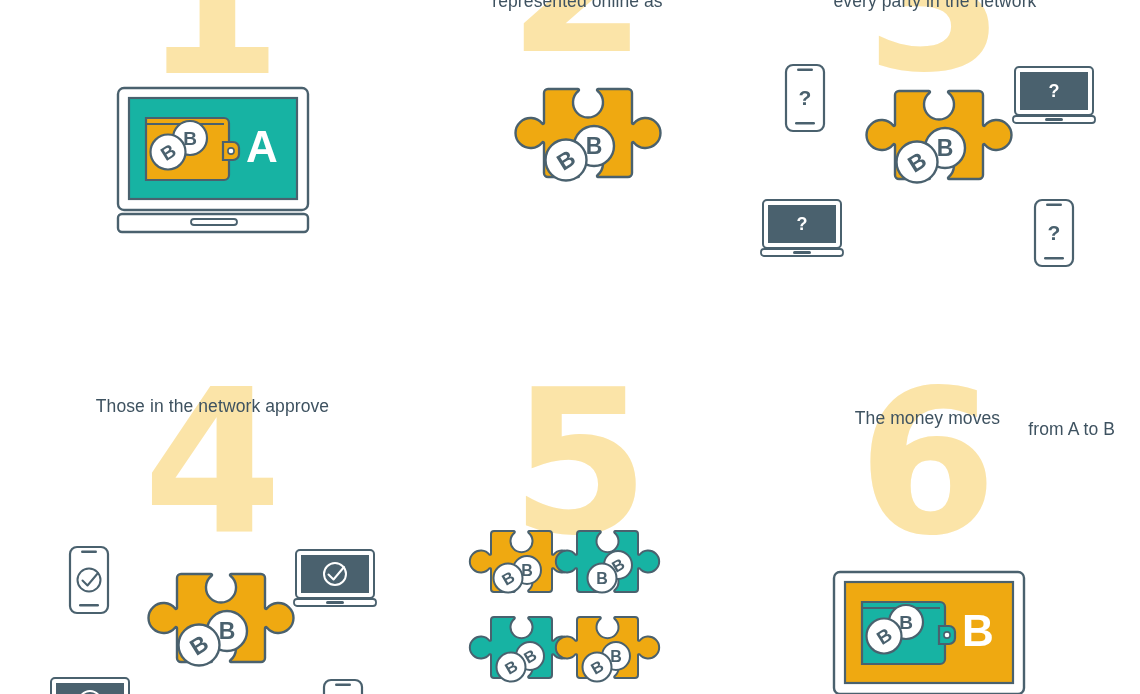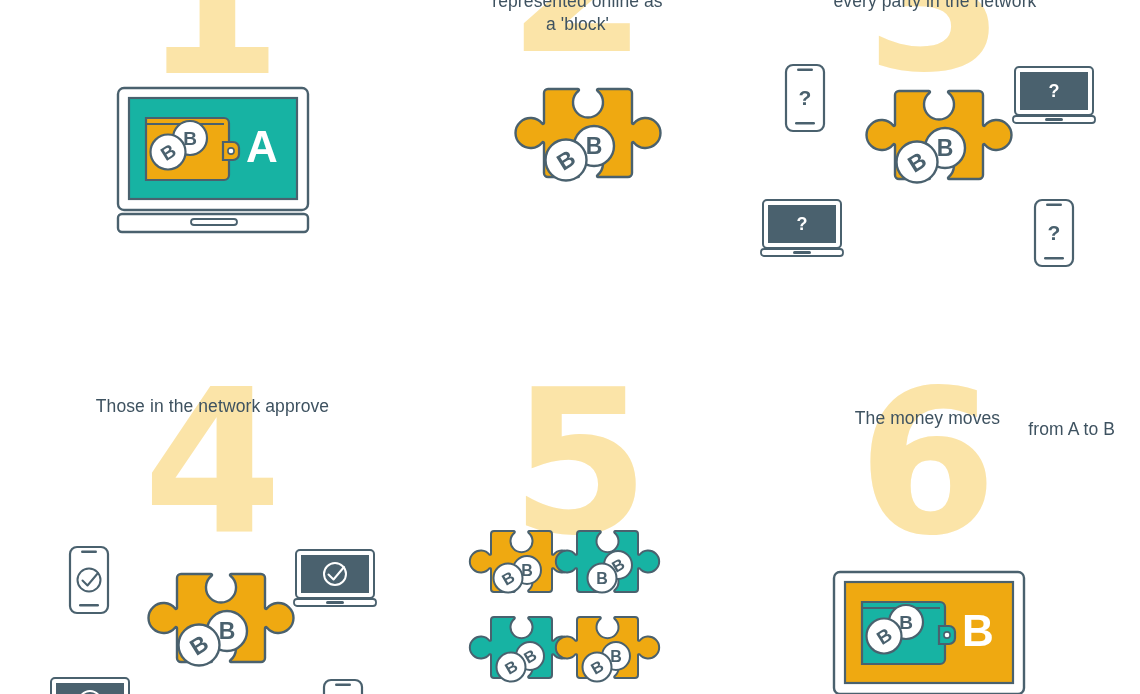--- a/index.html
+++ b/index.html
@@ -63,21 +63,20 @@
       <text x="149" y="76" text-anchor="middle" font-size="44" font-weight="bold" fill="#ffffff" font-family="'Liberation Sans',sans-serif">A</text>
 
       <rect x="5" y="128" width="190" height="18" rx="4" ry="4" fill="#ffffff" stroke="#4a616e" stroke-width="2.4"></rect>
       <rect x="78" y="133" width="46" height="6" rx="3" ry="3" fill="#ffffff" stroke="#4a616e" stroke-width="1.8"></rect>
     </svg>
   </div>
 
   <div class="step" style="left:425px;top:-118px;width:305px;height:140px;">
     <div class="bignum" style="top:0px;">2</div>
     <div class="caption" style="top:108px;">represented online as</div>
-    <div class="caption" style="top:131px;">a 'block'</div>
   </div>
 
   <div class="art" style="left:482px;top:83px;">
     <svg width="196" height="142" viewBox="0 0 196 142">
       <path d="M66 6 h30 a1 1 0 0 1 .6 1.8 a15 15 0 1 0 18.8 0 a1 1 0 0 1 .6 -1.8 h30
                a4 4 0 0 1 4 4 v30 a1 1 0 0 0 1.8 .6 a15 15 0 1 1 0 18.8 a1 1 0 0 0 -1.8 .6
                v30 a4 4 0 0 1 -4 4 h-30 a1 1 0 0 1 -.6 -1.8 a15 15 0 1 0 -18.8 0
                a1 1 0 0 1 -.6 1.8 h-30 a4 4 0 0 1 -4 -4 v-30 a1 1 0 0 0 -1.8 -.6
                a15 15 0 1 1 0 -18.8 a1 1 0 0 0 1.8 -.6 v-30 a4 4 0 0 1 4 -4 z" fill="#efa911" stroke="#4a616e" stroke-width="2.4"></path>
       <g>

